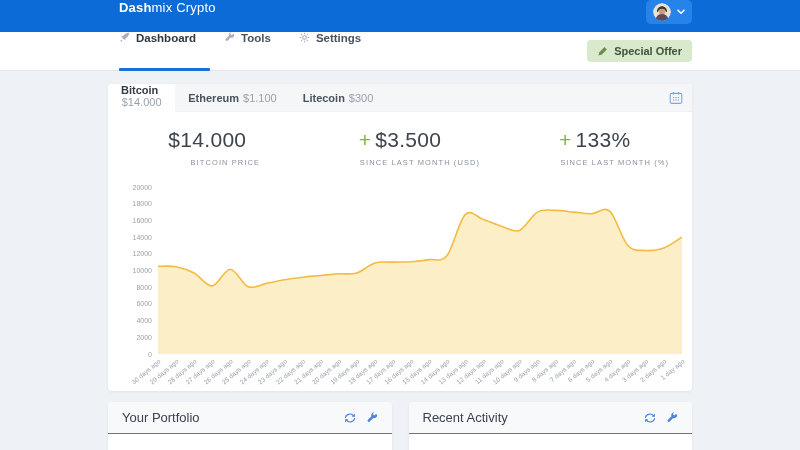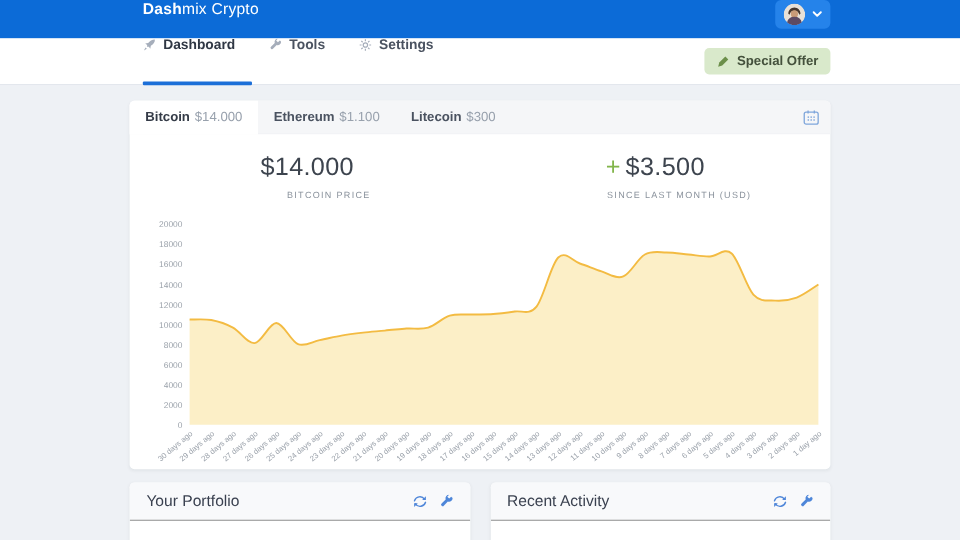--- a/index.html
+++ b/index.html
@@ -47,21 +47,21 @@
   .offer-btn .offer-ic { color: #6c8f4a; display: flex; }
 
   
   .content { margin-top: 13px; }
   .card { background: #fff; border-radius: 4px; box-shadow: 0 1px 3px rgba(23,28,36,.06); }
 
   .tabstrip { display: flex; align-items: stretch; height: 28px; background: #f5f6f8; border-radius: 4px 4px 0 0; border-bottom: 1px solid #eef0f3; }
   .tab { display: flex; align-items: center; padding: 0 13px; font-size: 11px; cursor: pointer; white-space: nowrap; }
   .tab-name { font-weight: 700; color: #4a5260; margin-right: 4px; }
   .tab-price { color: #98a1ad; }
-  .tab.active { background: #fff; margin-bottom: -1px; border-radius: 4px 0 0 0; }
+  .tab.active { background: #fff; margin-bottom: -1px; border-radius: 4px 0 0 0; flex-direction: column; }
   .tab.active .tab-name { color: #343b47; }
   .tab-spacer { flex: 1; }
   .cal-btn { background: none; border: none; display: flex; align-items: center; padding: 0 9px; color: #7fa6db; cursor: pointer; }
 
   .stats { display: flex; text-align: center; padding: 16px 0 6px; }
   .stat { flex: 1; }
   .stat-value { font-size: 21px; color: #3d444e; letter-spacing: .3px; }
   .stat-plus { color: #82b54b; margin-right: 4px; }
   .stat-label { margin-top: 6px; font-size: 7.5px; font-weight: 400; letter-spacing: 1.1px; color: #8a929c; margin-left: 40px; }
 
@@ -184,20 +184,24 @@
     </div>
 
     <div class="stats">
       <div class="stat">
         <div class="stat-value"><span class="stat-plus"></span><span>$14.000</span></div>
         <div class="stat-label">BITCOIN PRICE</div>
       </div>
       <div class="stat">
         <div class="stat-value"><span class="stat-plus">+</span><span>$3.500</span></div>
         <div class="stat-label">SINCE LAST MONTH (USD)</div>
+      </div>
+      <div class="stat">
+        <div class="stat-value"><span class="stat-plus">+</span><span>133%</span></div>
+        <div class="stat-label">SINCE LAST MONTH (%)</div>
       </div>
     </div>
 
     <div class="chart-wrap">
       <svg id="chart-svg" viewBox="0 0 584 214">
           <path d="M50.0 93.3C53.0 93.4 62.0 92.6 68.1 93.7C74.1 94.9 80.1 96.8 86.1 100.0C92.2 103.2 98.2 113.6 104.2 112.9C110.2 112.3 116.3 96.1 122.3 96.2C128.3 96.4 134.3 111.4 140.3 113.8C146.4 116.1 152.4 111.6 158.4 110.4C164.4 109.3 170.5 107.7 176.5 106.7C182.5 105.6 188.5 104.9 194.6 104.2C200.6 103.5 206.6 103.1 212.6 102.5C218.6 102.0 224.7 101.3 230.7 100.8C236.7 100.4 242.7 101.8 248.8 100.0C254.8 98.2 260.8 91.8 266.8 90.0C272.9 88.2 278.9 89.4 284.9 89.1C290.9 88.9 296.9 89.2 303.0 88.7C309.0 88.3 315.0 87.7 321.0 86.6C327.1 85.6 333.1 90.0 339.1 82.5C345.1 75.0 351.1 47.5 357.2 41.6C363.2 35.6 369.2 44.6 375.2 46.6C381.3 48.5 387.3 51.4 393.3 53.2C399.3 55.1 405.4 59.8 411.4 57.4C417.4 55.1 423.4 42.4 429.4 39.1C435.5 35.7 441.5 37.4 447.5 37.4C453.5 37.4 459.6 38.5 465.6 39.1C471.6 39.6 477.6 40.9 483.7 40.7C489.7 40.6 495.7 32.9 501.7 38.2C507.7 43.5 513.8 65.9 519.8 72.5C525.8 79.0 531.8 77.0 537.9 77.5C543.9 77.9 549.9 77.2 555.9 75.0C562.0 72.7 571.0 65.9 574.0 64.1L574 181L50 181Z" fill="#fcefc7"></path>
           <path d="M50.0 93.3C53.0 93.4 62.0 92.6 68.1 93.7C74.1 94.9 80.1 96.8 86.1 100.0C92.2 103.2 98.2 113.6 104.2 112.9C110.2 112.3 116.3 96.1 122.3 96.2C128.3 96.4 134.3 111.4 140.3 113.8C146.4 116.1 152.4 111.6 158.4 110.4C164.4 109.3 170.5 107.7 176.5 106.7C182.5 105.6 188.5 104.9 194.6 104.2C200.6 103.5 206.6 103.1 212.6 102.5C218.6 102.0 224.7 101.3 230.7 100.8C236.7 100.4 242.7 101.8 248.8 100.0C254.8 98.2 260.8 91.8 266.8 90.0C272.9 88.2 278.9 89.4 284.9 89.1C290.9 88.9 296.9 89.2 303.0 88.7C309.0 88.3 315.0 87.7 321.0 86.6C327.1 85.6 333.1 90.0 339.1 82.5C345.1 75.0 351.1 47.5 357.2 41.6C363.2 35.6 369.2 44.6 375.2 46.6C381.3 48.5 387.3 51.4 393.3 53.2C399.3 55.1 405.4 59.8 411.4 57.4C417.4 55.1 423.4 42.4 429.4 39.1C435.5 35.7 441.5 37.4 447.5 37.4C453.5 37.4 459.6 38.5 465.6 39.1C471.6 39.6 477.6 40.9 483.7 40.7C489.7 40.6 495.7 32.9 501.7 38.2C507.7 43.5 513.8 65.9 519.8 72.5C525.8 79.0 531.8 77.0 537.9 77.5C543.9 77.9 549.9 77.2 555.9 75.0C562.0 72.7 571.0 65.9 574.0 64.1" fill="none" stroke="#f3bb42" stroke-width="1.6" stroke-linejoin="round"></path>
           <text class="ytick" x="44" y="16.5" text-anchor="end">20000</text>
           <text class="ytick" x="44" y="33.2" text-anchor="end">18000</text>
           <text class="ytick" x="44" y="49.9" text-anchor="end">16000</text>

